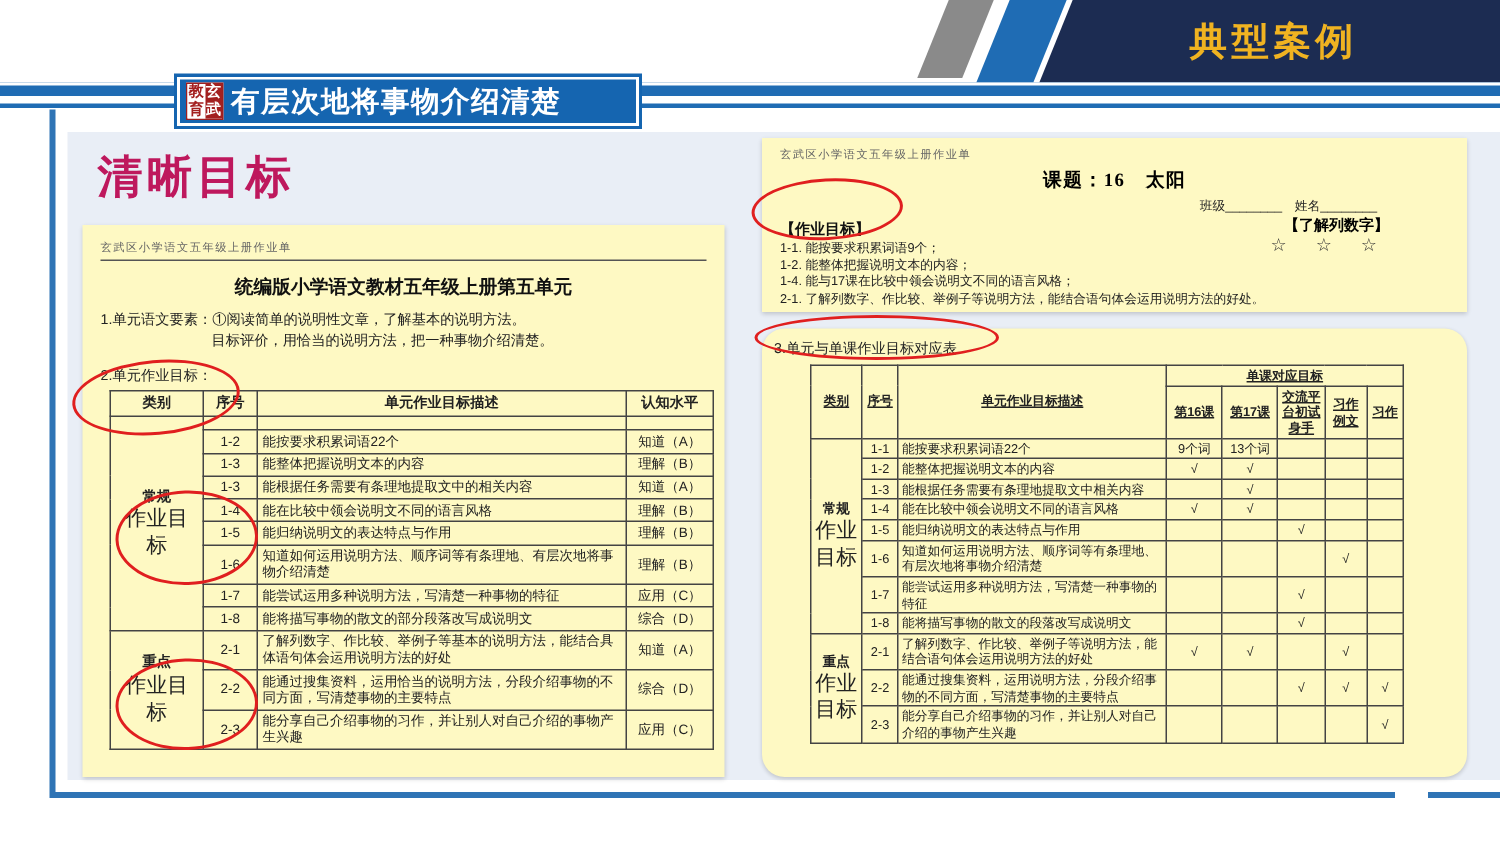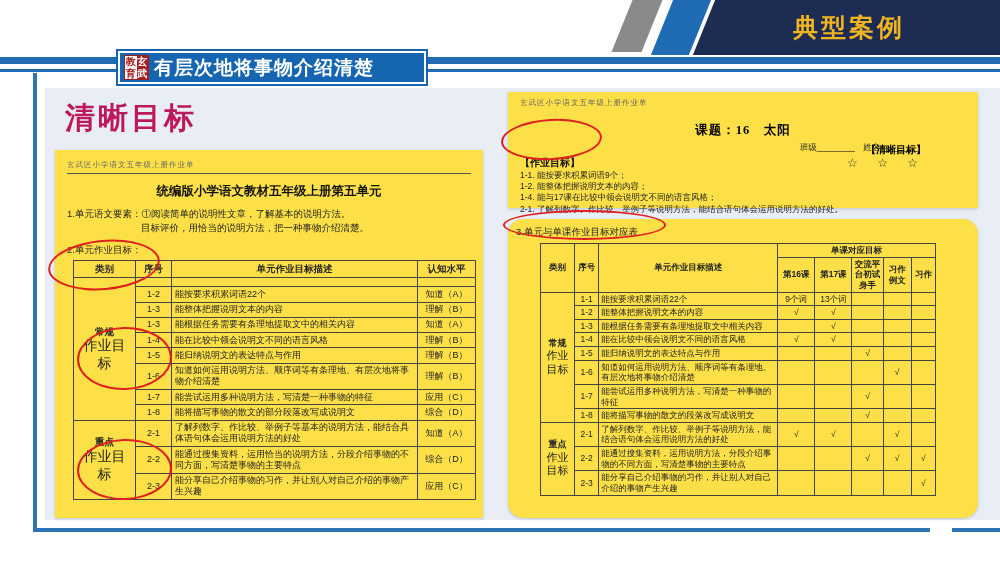--- a/index.html
+++ b/index.html
@@ -25,21 +25,21 @@
   .org-title { color:#ffffff; font-size:19px; font-weight:bold; white-space:nowrap; letter-spacing:1px; }
 
   
   .vline { position:absolute; left:33px; top:73px; width:4px; height:455px; background:#2f74b5; }
   .hline { position:absolute; left:33px; top:528px; width:897px; height:4px; background:#2f74b5; }
   .hdash { position:absolute; left:952px; top:528px; width:48px; height:4px; background:#2f74b5; }
 
   
   .panel { position:absolute; left:45px; top:88px; width:955px; height:432px; background:#e9eef6; }
   .section-title { position:absolute; left:65px; top:98px; font-size:30px; font-weight:bold; color:#be185d; letter-spacing:3px; }
-  .card { position:absolute; background:#fde047; box-shadow:0 1px 3px rgba(0,0,0,0.18); }
+  .card { position:absolute; background:#fef9c3; box-shadow:0 1px 3px rgba(0,0,0,0.18); }
   .card-left { left:55px; top:150px; width:428px; height:368px; padding:10px 12px; }
   .card-rt1 { left:508px; top:92px; width:470px; height:116px; padding:6px 12px; }
   .card-rt2 { left:508px; top:219px; width:470px; height:299px; padding:5px 8px;border-radius:15px; }
 
   .small-header { font-size:7.5px; color:#666666; letter-spacing:1px; }
   .header-rule { border-top:1px solid #555555; margin:3px 0 9px 0; }
   .doc-title { text-align:center; font-size:12.5px; font-weight:bold; font-family:"Liberation Serif", serif; color:#111111; margin-bottom:7px; }
   .doc-line { font-size:9.5px; color:#222222; line-height:1.5; }
   .doc-line2 { padding-left:74px; }
   .tab-caption { font-size:9.5px; color:#222222; margin-top:8px; margin-bottom:3px; }
@@ -51,36 +51,36 @@
   .ltab { width:402px; margin-left:6px; }
   .ltab td { font-size:9px; padding:1.5px 3px; line-height:1.25; text-align:center; }
   .ltab td.d { text-align:left; }
   .ltab .th td { font-weight:bold; font-size:9.5px; padding:2.5px 2px; }
   .ltab .blankrow td { height:9px; }
   .ltab .cat b { display:block; font-size:9.5px; }
   .ltab .cat span { font-size:14px; }
   .col-cat { width:62px; } .col-no { width:36px; } .col-desc { width:246px; } .col-lvl { width:58px; }
 
   
-  .lesson-title { text-align:center; font-size:12.5px; font-weight:bold; font-family:"Liberation Serif", serif; margin-top:14px; letter-spacing:1px; }
+  .lesson-title { text-align:center; font-size:12.5px; font-weight:bold; font-family:"Liberation Serif", serif; margin-top:4px; letter-spacing:1px; }
   .class-line { text-align:right; font-size:8.5px; margin:3px 48px 2px 0; color:#222222; }
   .goals-title { font-size:10px; font-weight:bold; color:#111111;font-family:Liberation Mono, monospace; }
   .eval-title { position:absolute; right:52px; top:51px; font-size:10px; font-weight:bold; }
   .stars { position:absolute; right:52px; top:64px; font-size:12px; letter-spacing:8px; color:#333333; }
   .goal-line { font-size:8.5px; line-height:1.32; color:#222222; }
 
   
   .rtab { width:396px; margin:4px 0 0 24px; }
   .rtab td { font-size:8.5px; padding:1px 2px; line-height:1.25; text-align:center; }
   .rtab td.d { text-align:left; }
-  .rtab .th td { font-weight:bold; }
+  .rtab .th td { font-weight:bold;text-decoration:underline; }
   .rcol-cat { width:34px; } .rcol-no { width:24px; } .rcol-desc { width:178px; }
   .rcol-m1 { width:37px; } .rcol-m2 { width:37px; } .rcol-m3 { width:31px; } .rcol-m4 { width:28px; } .rcol-m5 { width:24px; }
   .rtab .cat b { display:block; font-size:9px; }
-  .rtab .cat span { display:block; font-size:11px; }
+  .rtab .cat span { display:block; font-size:14px; }
   .hdr-wrap { font-size:8px; line-height:1.25; }
 
   
   .ellipse { position:absolute; border:2.5px solid #e01f1f; border-radius:50%; background:transparent; }
   .e1 { left:48px; top:240px; width:112px; height:50px; transform:rotate(-5deg); }
   .e2 { left:77px; top:327px; width:95px; height:63px; transform:rotate(-2deg); }
   .e3 { left:77px; top:439px; width:95px; height:61px; transform:rotate(-2deg); }
   .e4 { left:501px; top:119px; width:101px; height:41px; transform:rotate(-3deg); }
   .e5 { left:503px; top:210px; width:163px; height:30px; }
 </style>
@@ -206,21 +206,21 @@
           </tr>
     </tbody>
       </table>
   </div>
 
   <div class="card card-rt1">
     <div class="small-header">玄武区小学语文五年级上册作业单</div>
     <div class="lesson-title">课题：16　太阳</div>
     <div class="class-line">班级________　姓名________</div>
     <div class="goals-title">【作业目标】</div>
-    <div class="eval-title">【清晰目标】</div>
+    <div class="eval-title">【了解列数字】</div>
     <div class="stars">☆ ☆ ☆</div>
     <div class="goal-line">1-1. 能按要求积累词语9个；</div>
     <div class="goal-line">1-2. 能整体把握说明文本的内容；</div>
     <div class="goal-line">1-4. 能与17课在比较中领会说明文不同的语言风格；</div>
     <div class="goal-line">2-1. 了解列数字、作比较、举例子等说明方法，能结合语句体会运用说明方法的好处。</div>
   </div>
 
   <div class="card card-rt2">
     <div class="tab-caption" style="margin-top:2px;">3.单元与单课作业目标对应表</div>
     <table class="rtab">

